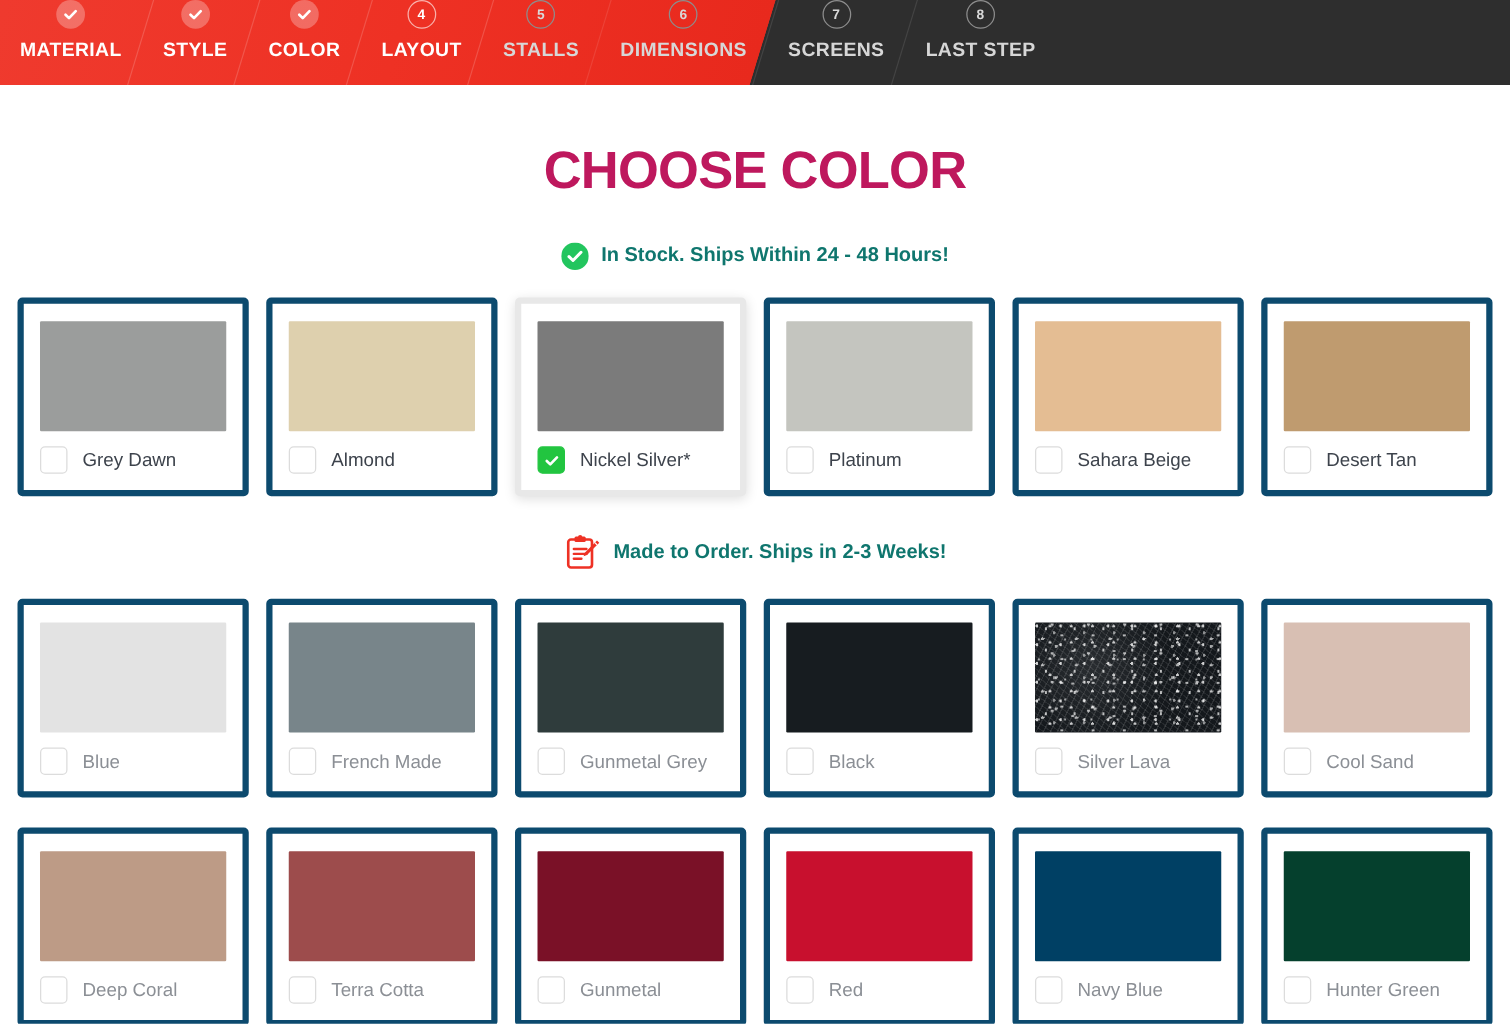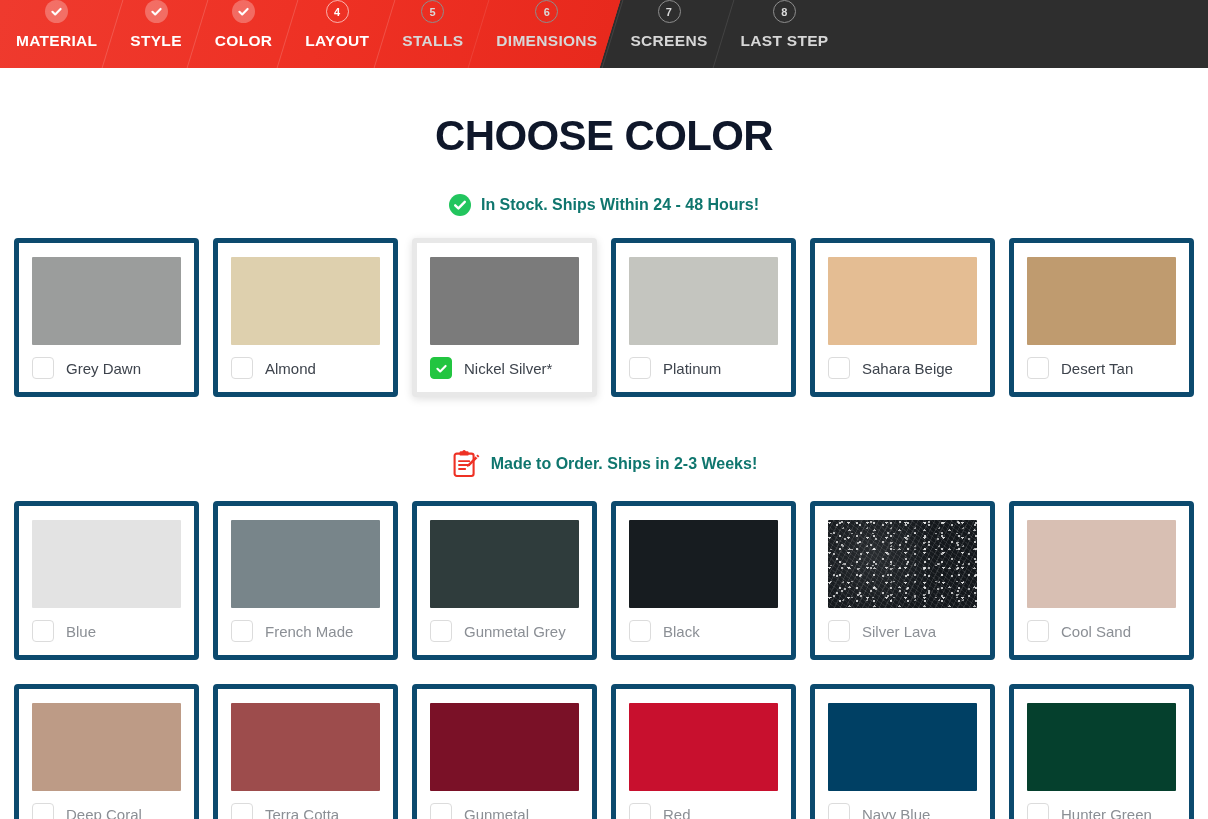--- a/index.html
+++ b/index.html
@@ -78,21 +78,21 @@
     border: 1.6px solid #8d8d8d;
     font-size: 11px; font-weight: bold; color: #d9d9d9;
   }
 
   
   .page-title {
     text-align: center;
     font-size: 42px;
     font-weight: bold;
     letter-spacing: -.6px;
-    color: #0f172a;
+    color: #be185d;
     margin: 47px 0 0 0;
     line-height: 1;
   }
 
   .notice {
     display: flex;
     align-items: center;
     justify-content: center;
     gap: 10px;
     font-size: 16px;
@@ -295,21 +295,21 @@
     </div>
     <div class="card">
       <div class="swatch" style="background: rgb(191, 155, 111);"></div>
       <div class="card-foot">
         <span class="checkbox"></span>
         <span class="card-label">Desert Tan</span>
       </div>
     </div>
   </div>
 
-<div class="notice made" style="margin-top:52px;text-align:center;">
+<div class="notice made" style="margin-top:30px;text-align:center;">
   <span class="notice-icon">
     <svg width="30" height="30" viewBox="0 0 30 30" aria-hidden="true">
       <rect x="3.6" y="4.6" width="19" height="22.4" rx="2.2" fill="none" stroke="#ee3124" stroke-width="2.1"></rect>
       <rect x="8.6" y="2.2" width="9" height="4.4" rx="1.2" fill="#ee3124"></rect>
       <circle cx="13.1" cy="2.6" r="1.7" fill="#ee3124"></circle>
       <rect x="7.1" y="11.2" width="12" height="1.9" rx=".9" fill="#ee3124"></rect>
       <rect x="7.1" y="15.1" width="12" height="1.9" rx=".9" fill="#ee3124"></rect>
       <rect x="7.1" y="19" width="8" height="1.9" rx=".9" fill="#ee3124"></rect>
       <path d="M26.6 5.4 L28.4 7.2 L18.6 17 L15.9 17.9 L16.8 15.2 Z" fill="#ee3124"></path>
       <path d="M24.9 7.1 L26.7 8.9" stroke="#ffffff" stroke-width="1.1"></path>

